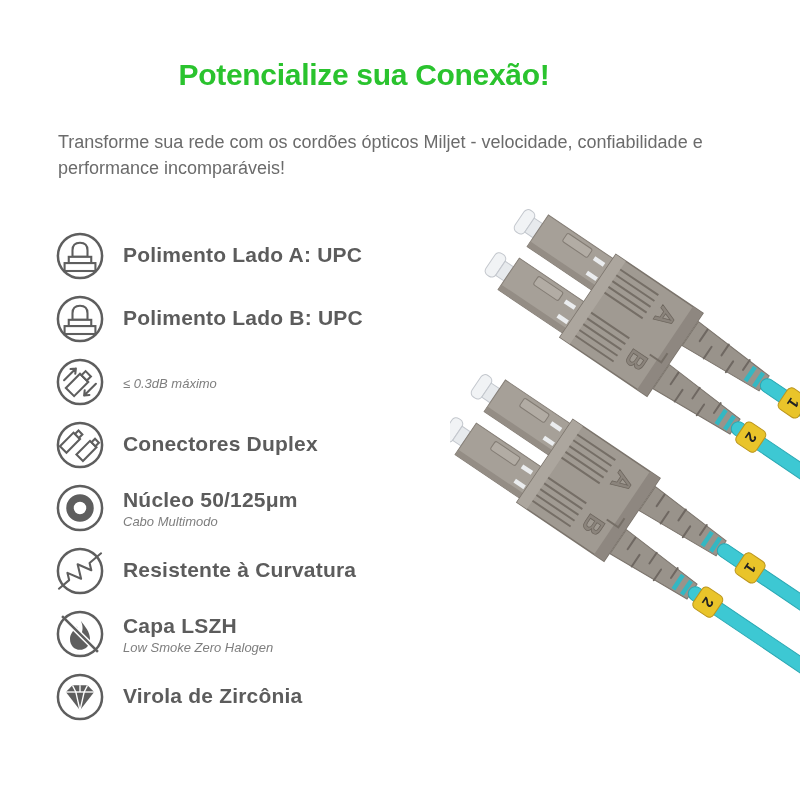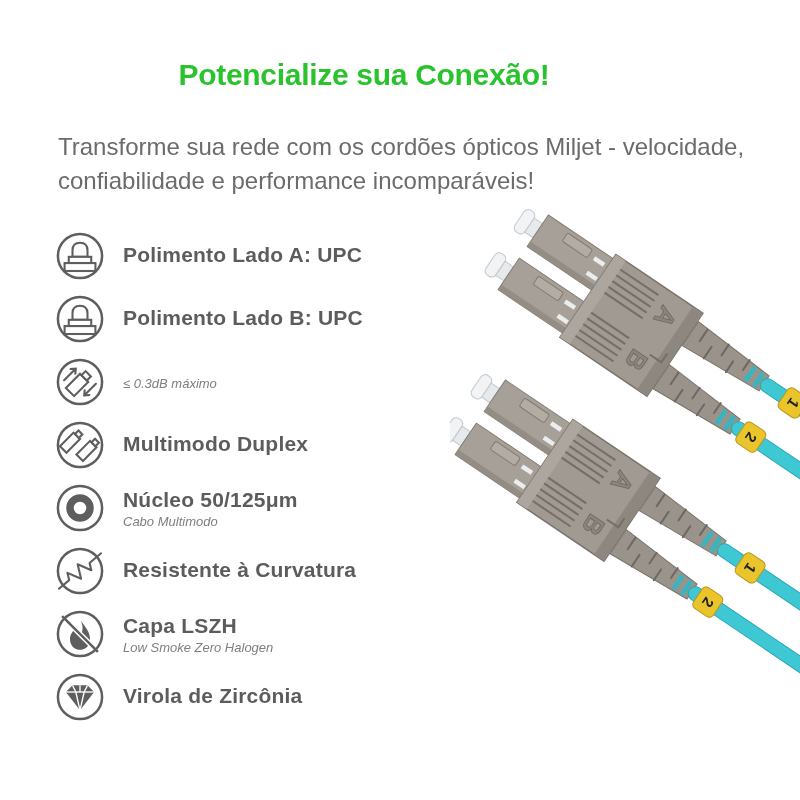--- a/index.html
+++ b/index.html
@@ -6,21 +6,21 @@
   body{
     width:800px;height:800px;background:#ffffff;position:relative;overflow:hidden;
     font-family:"Liberation Sans",sans-serif;
   }
   .page-title{
     position:absolute;top:58px;left:0;width:728px;text-align:center;
     font-size:30px;font-weight:bold;color:#2ac32e;letter-spacing:-0.3px;
   }
   .intro{
     position:absolute;top:130px;left:58px;width:700px;
-    font-size:24px;line-height:1.42;color:#6b6b6b;
+    font-size:18px;line-height:1.42;color:#6b6b6b;
   }
   .features{
     position:absolute;left:55px;top:231px;display:flex;flex-direction:column;gap:13px;
   }
   .feature{display:flex;align-items:center;gap:18px;height:50px;}
   .ficon{width:50px;height:50px;flex:0 0 50px;display:block;}
   .ftext{display:flex;flex-direction:column;justify-content:flex-start;}
   .ftitle{font-size:21px;font-weight:bold;color:#5c5c5c;letter-spacing:0.2px;}
   .fsub{font-size:13px;font-style:italic;color:#7e7e7e;margin-top:2px;}
   
@@ -101,21 +101,21 @@
     <svg class="ficon" viewBox="-30 -30 60 60">
       <circle class="ic" r="26.5"></circle>
       <g transform="rotate(-45)">
         <rect class="ic2" x="-18" y="-16" width="23" height="11"></rect>
         <rect class="ic2" x="5" y="-13.5" width="6" height="6.5"></rect>
         <rect class="ic2" x="-11" y="5" width="23" height="11"></rect>
         <rect class="ic2" x="12" y="7.5" width="6" height="6.5"></rect>
       </g>
     </svg>
     <div class="ftext">
-      <div class="ftitle">Multimodo Duplex</div>
+      <div class="ftitle">Conectores Duplex</div>
       <div class="fsub"></div>
     </div>
   </div>
 
   <div class="feature">
     <svg class="ficon" viewBox="-30 -30 60 60">
       <circle class="ic" r="26.5"></circle>
       <circle r="12" fill="none" stroke="#5e5e5e" stroke-width="9"></circle>
     </svg>
     <div class="ftext">

